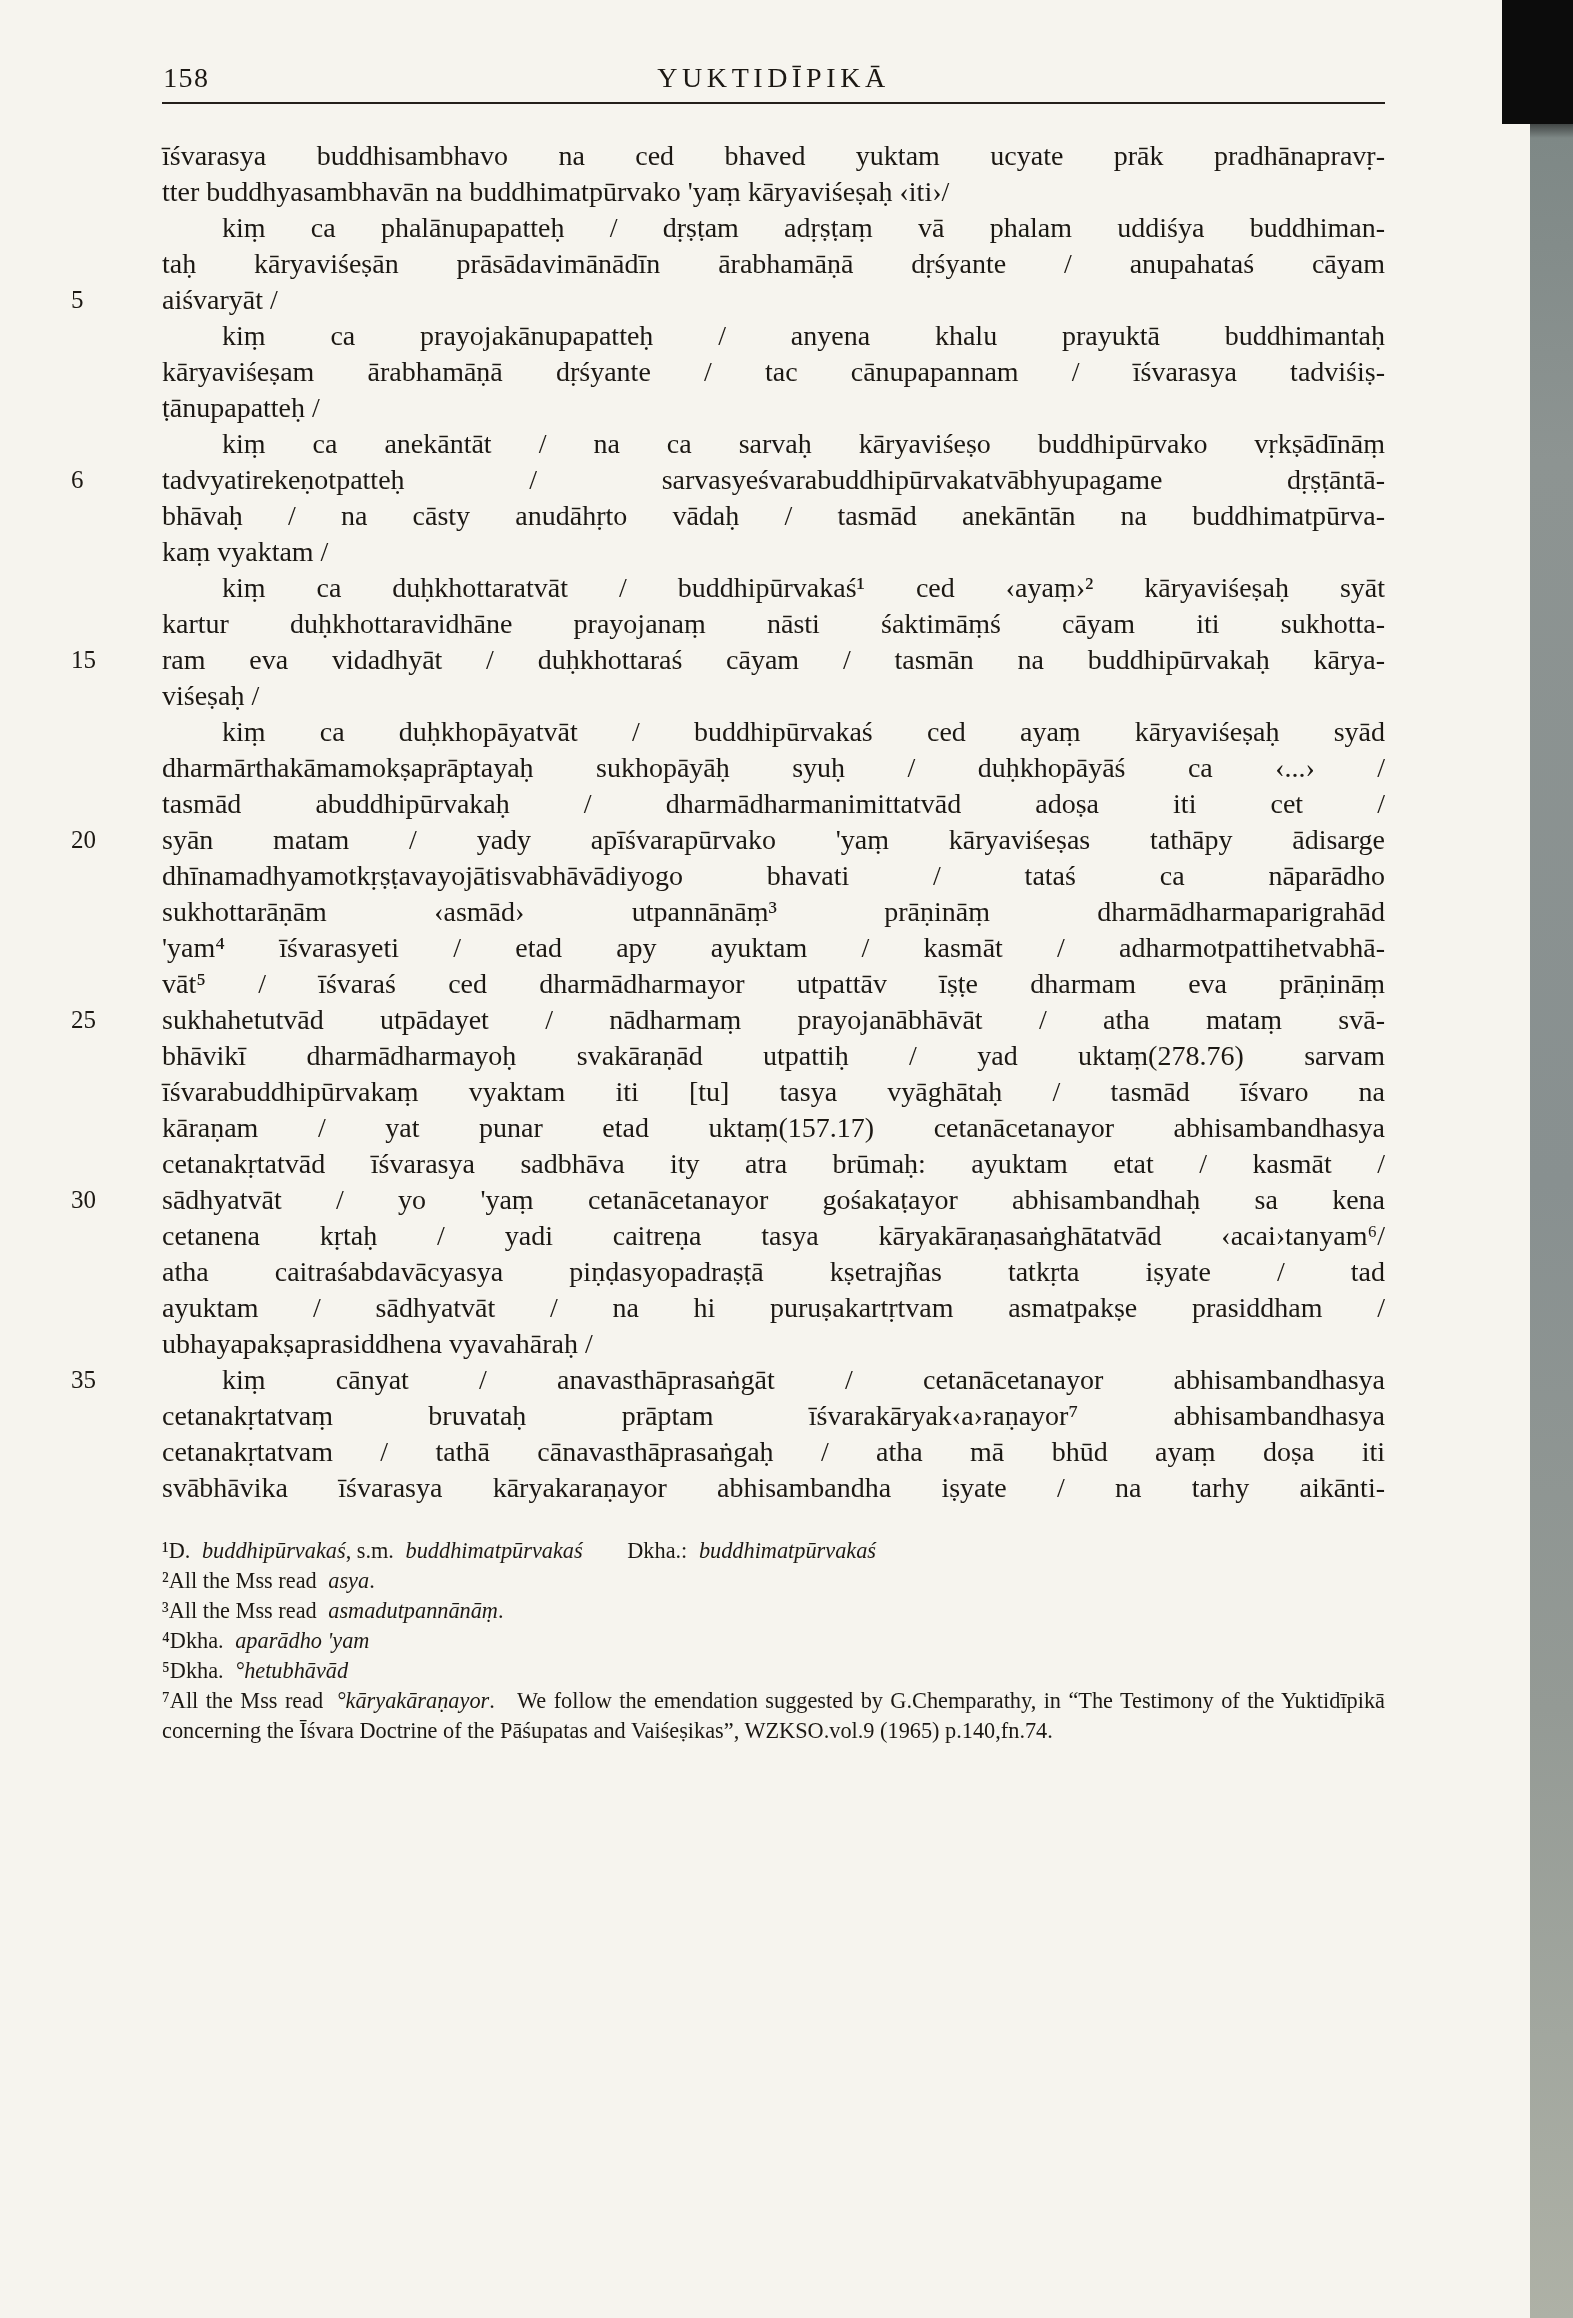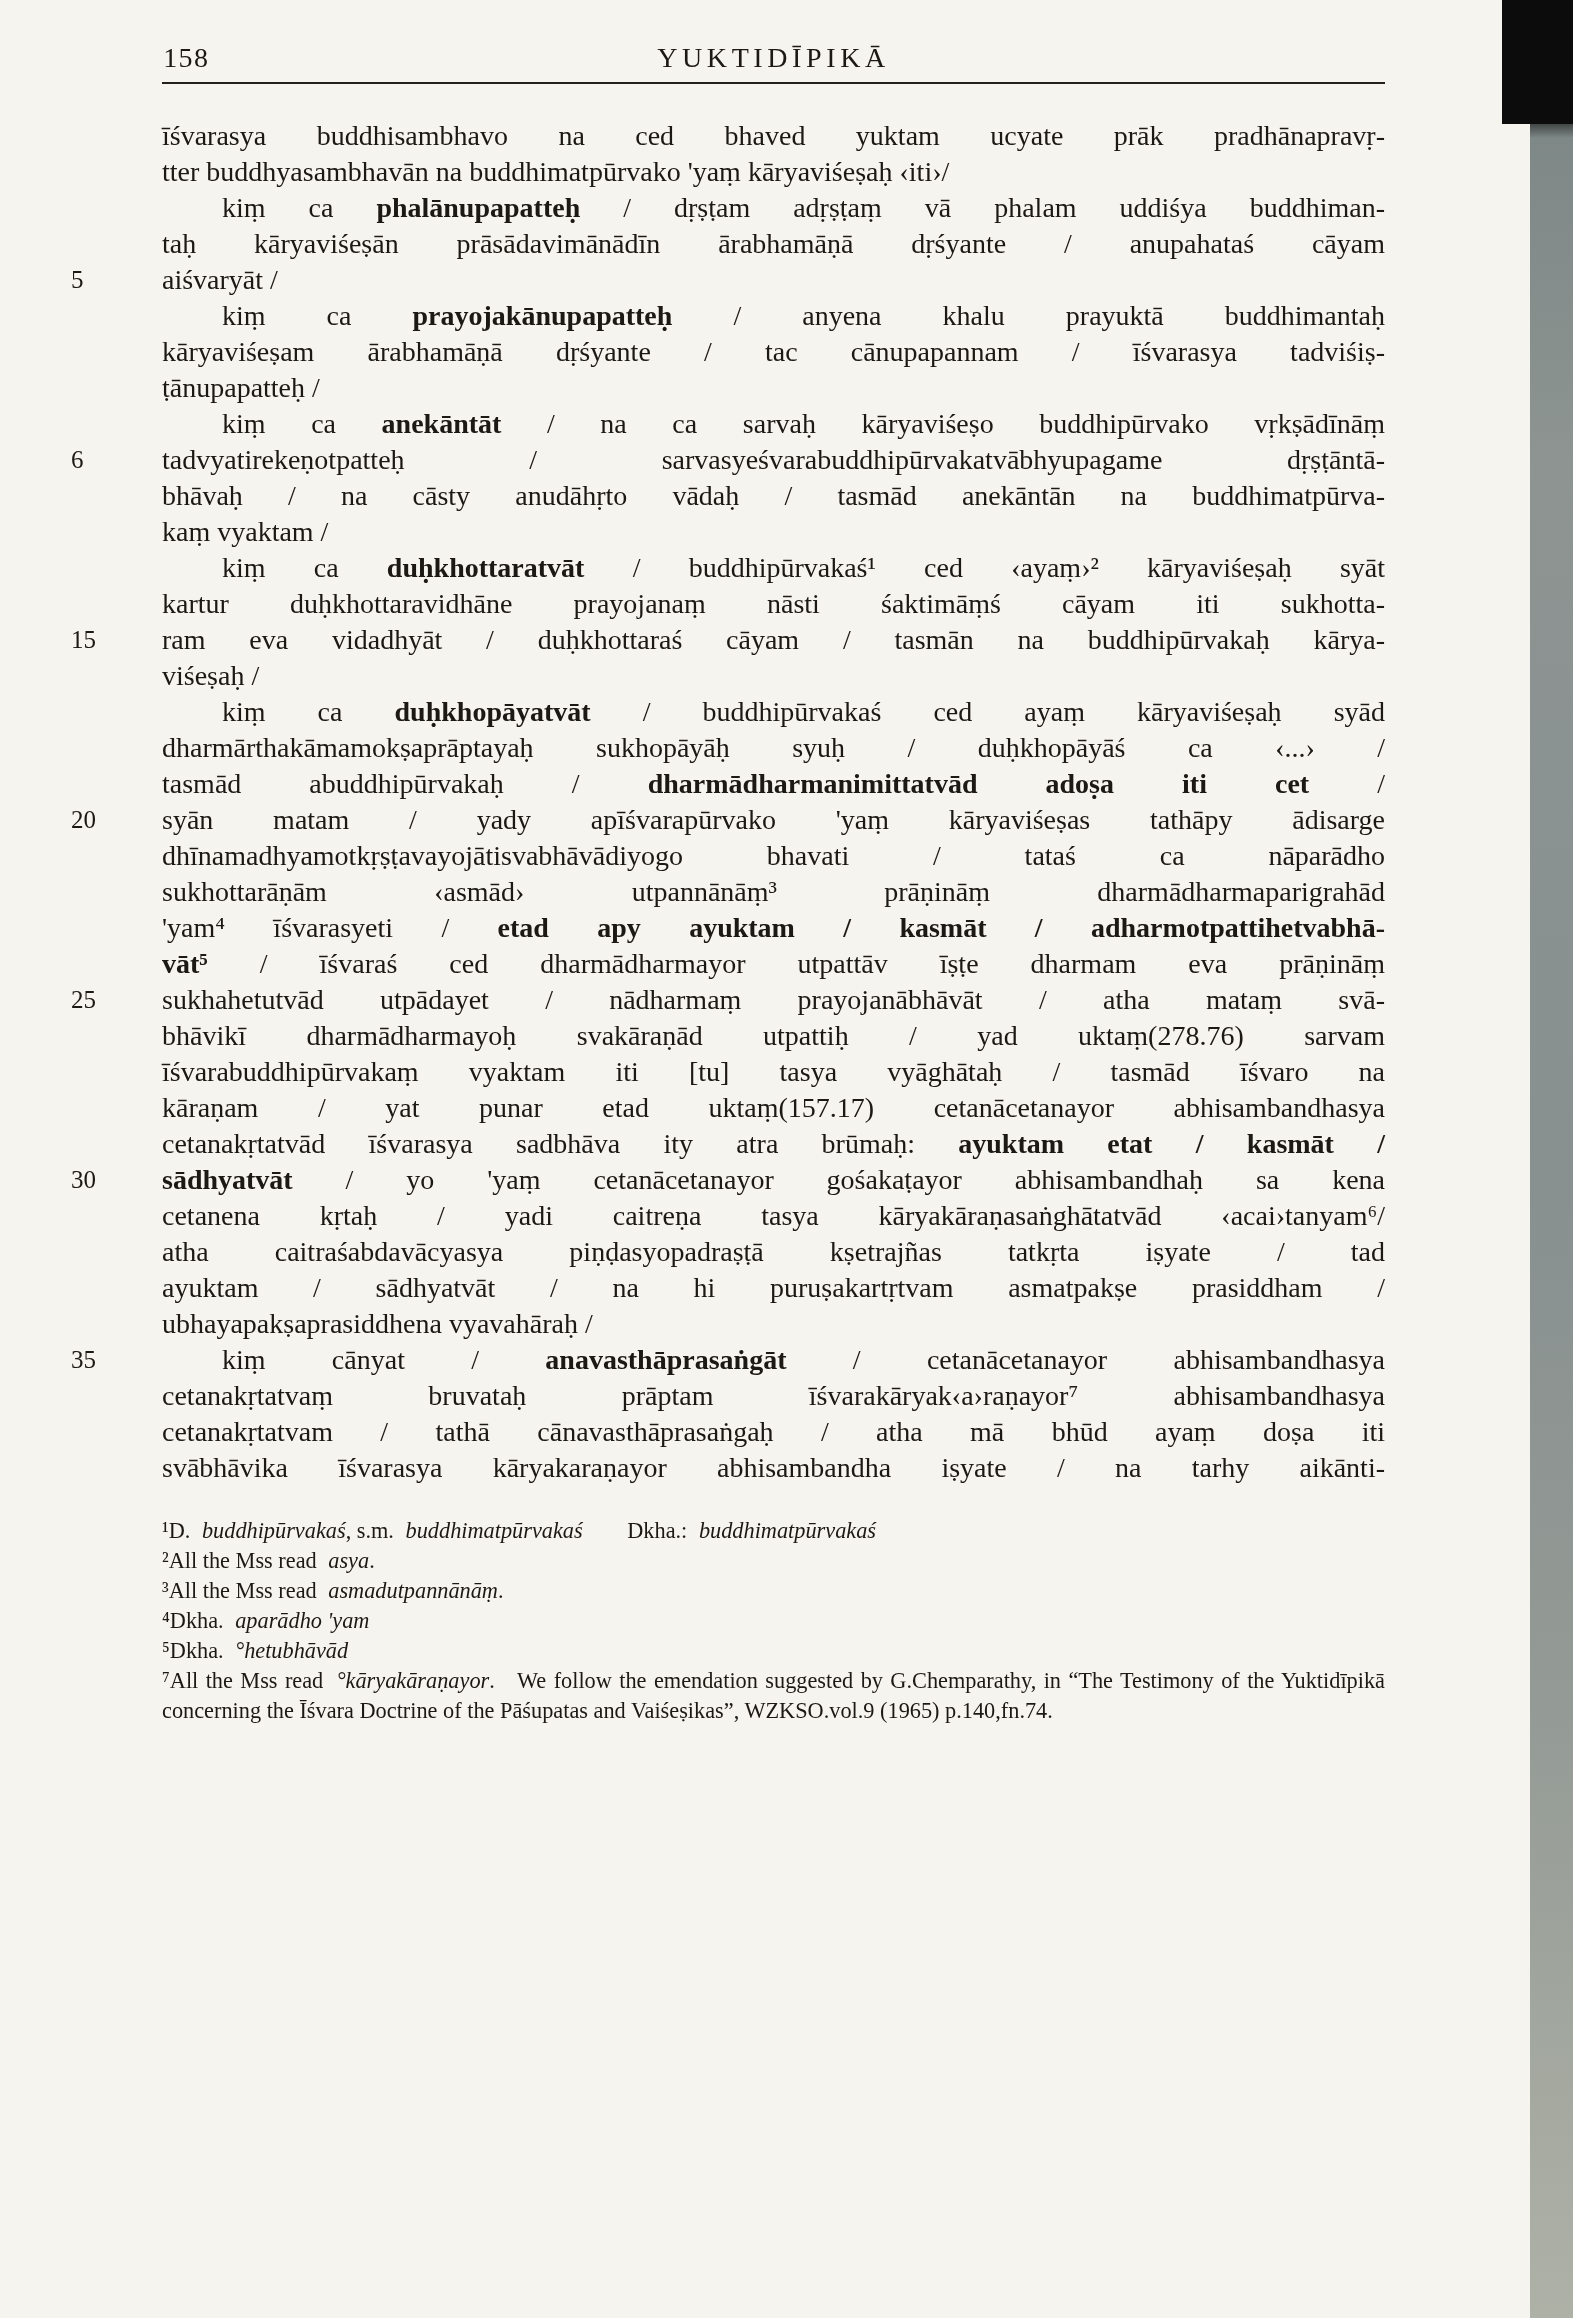--- a/index.html
+++ b/index.html
@@ -22,21 +22,21 @@
       #889090 1183px, #949a95 1709px,
       #a2a79f 2037px, #aeb1a6 2319px);
     z-index:5;
   }
   .scan-blob {
     position:absolute; top:0; right:0; width:71px; height:124px;
     background:#0c0c0c; z-index:6;
   }
   .content {
     position:relative;
-    padding:42px 188px 0 162px;
+    padding:62px 188px 0 162px;
   }
   .header {
     position:relative;
     border-bottom:2px solid #241f1a;
     padding-bottom:8px;
     font-size:28px;
     line-height:32px;
   }
   .page-num { position:absolute; left:1.3px; top:0; letter-spacing:1.3px; }
   .title { text-align:center; letter-spacing:4.6px; }
@@ -53,21 +53,21 @@
   .line.short { text-align-last:left; }
   .line.ind { text-indent:60px; }
   .line-num {
     position:absolute;
     left:-91px; top:0;
     width:46px;
     text-align:right;
     font-size:25px;
     text-indent:0;
   }
-  .b { font-weight:bold; }
+  .b { font-weight:normal; }
   .i { font-style:italic;margin-left:6px; }
   .footnotes {
     margin-top:30px;
     font-size:22.3px;
     line-height:30px;
   }
   .footnote { text-align:justify; }
 </style>
 </head>
 <body>

